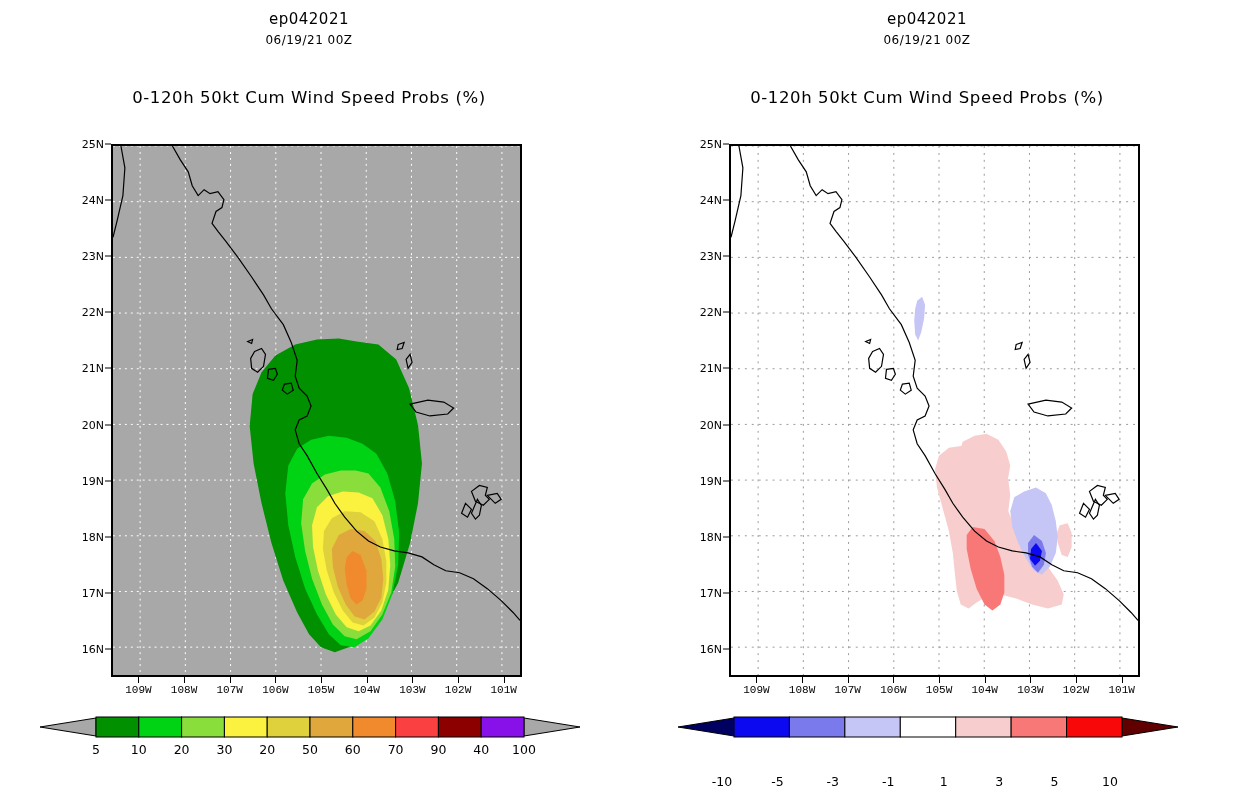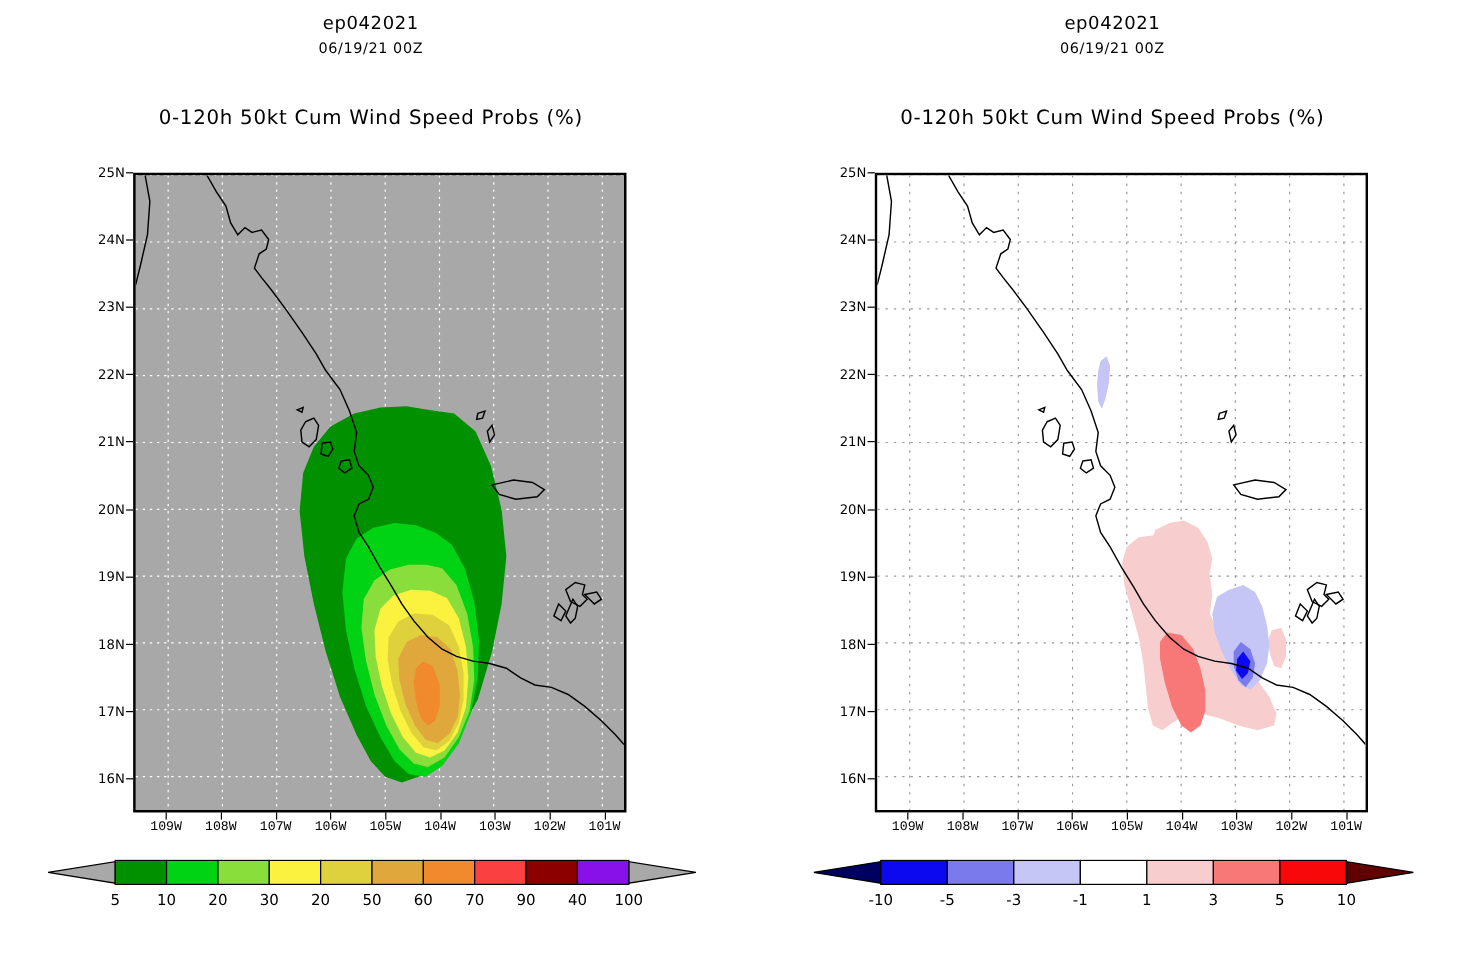--- a/index.html
+++ b/index.html
@@ -347,21 +347,21 @@
         <polygon points="444,2 444,20 500,11" fill="#600000" stroke="#000" stroke-width="1"></polygon>
         <rect x="56" y="1" width="55.42857142857143" height="20" fill="#0c08f0" stroke="#000" stroke-width="1"></rect>
         <rect x="111.42857142857143" y="1" width="55.42857142857143" height="20" fill="#7a7aec" stroke="#000" stroke-width="1"></rect>
         <rect x="166.85714285714286" y="1" width="55.42857142857143" height="20" fill="#c6c6f6" stroke="#000" stroke-width="1"></rect>
         <rect x="222.28571428571428" y="1" width="55.42857142857143" height="20" fill="#ffffff" stroke="#000" stroke-width="1"></rect>
         <rect x="277.7142857142857" y="1" width="55.42857142857143" height="20" fill="#f8cdcd" stroke="#000" stroke-width="1"></rect>
         <rect x="333.14285714285717" y="1" width="55.42857142857143" height="20" fill="#f87878" stroke="#000" stroke-width="1"></rect>
         <rect x="388.57142857142856" y="1" width="55.42857142857143" height="20" fill="#f80808" stroke="#000" stroke-width="1"></rect>
       </svg>
     </div>
-  <div class="cbar-labels" id="cbarlab-right" style="left:60px; width:500px;">
+  <div class="cbar-labels" id="cbarlab-right" style="left:48px; width:500px;margin-top:32px;">
       <div class="cbar-lab" style="left: 56px;">-10</div>
       <div class="cbar-lab" style="left: 111.429px;">-5</div>
       <div class="cbar-lab" style="left: 166.857px;">-3</div>
       <div class="cbar-lab" style="left: 222.286px;">-1</div>
       <div class="cbar-lab" style="left: 277.714px;">1</div>
       <div class="cbar-lab" style="left: 333.143px;">3</div>
       <div class="cbar-lab" style="left: 388.571px;">5</div>
       <div class="cbar-lab" style="left: 444px;">10</div>
     </div>
 </div>

